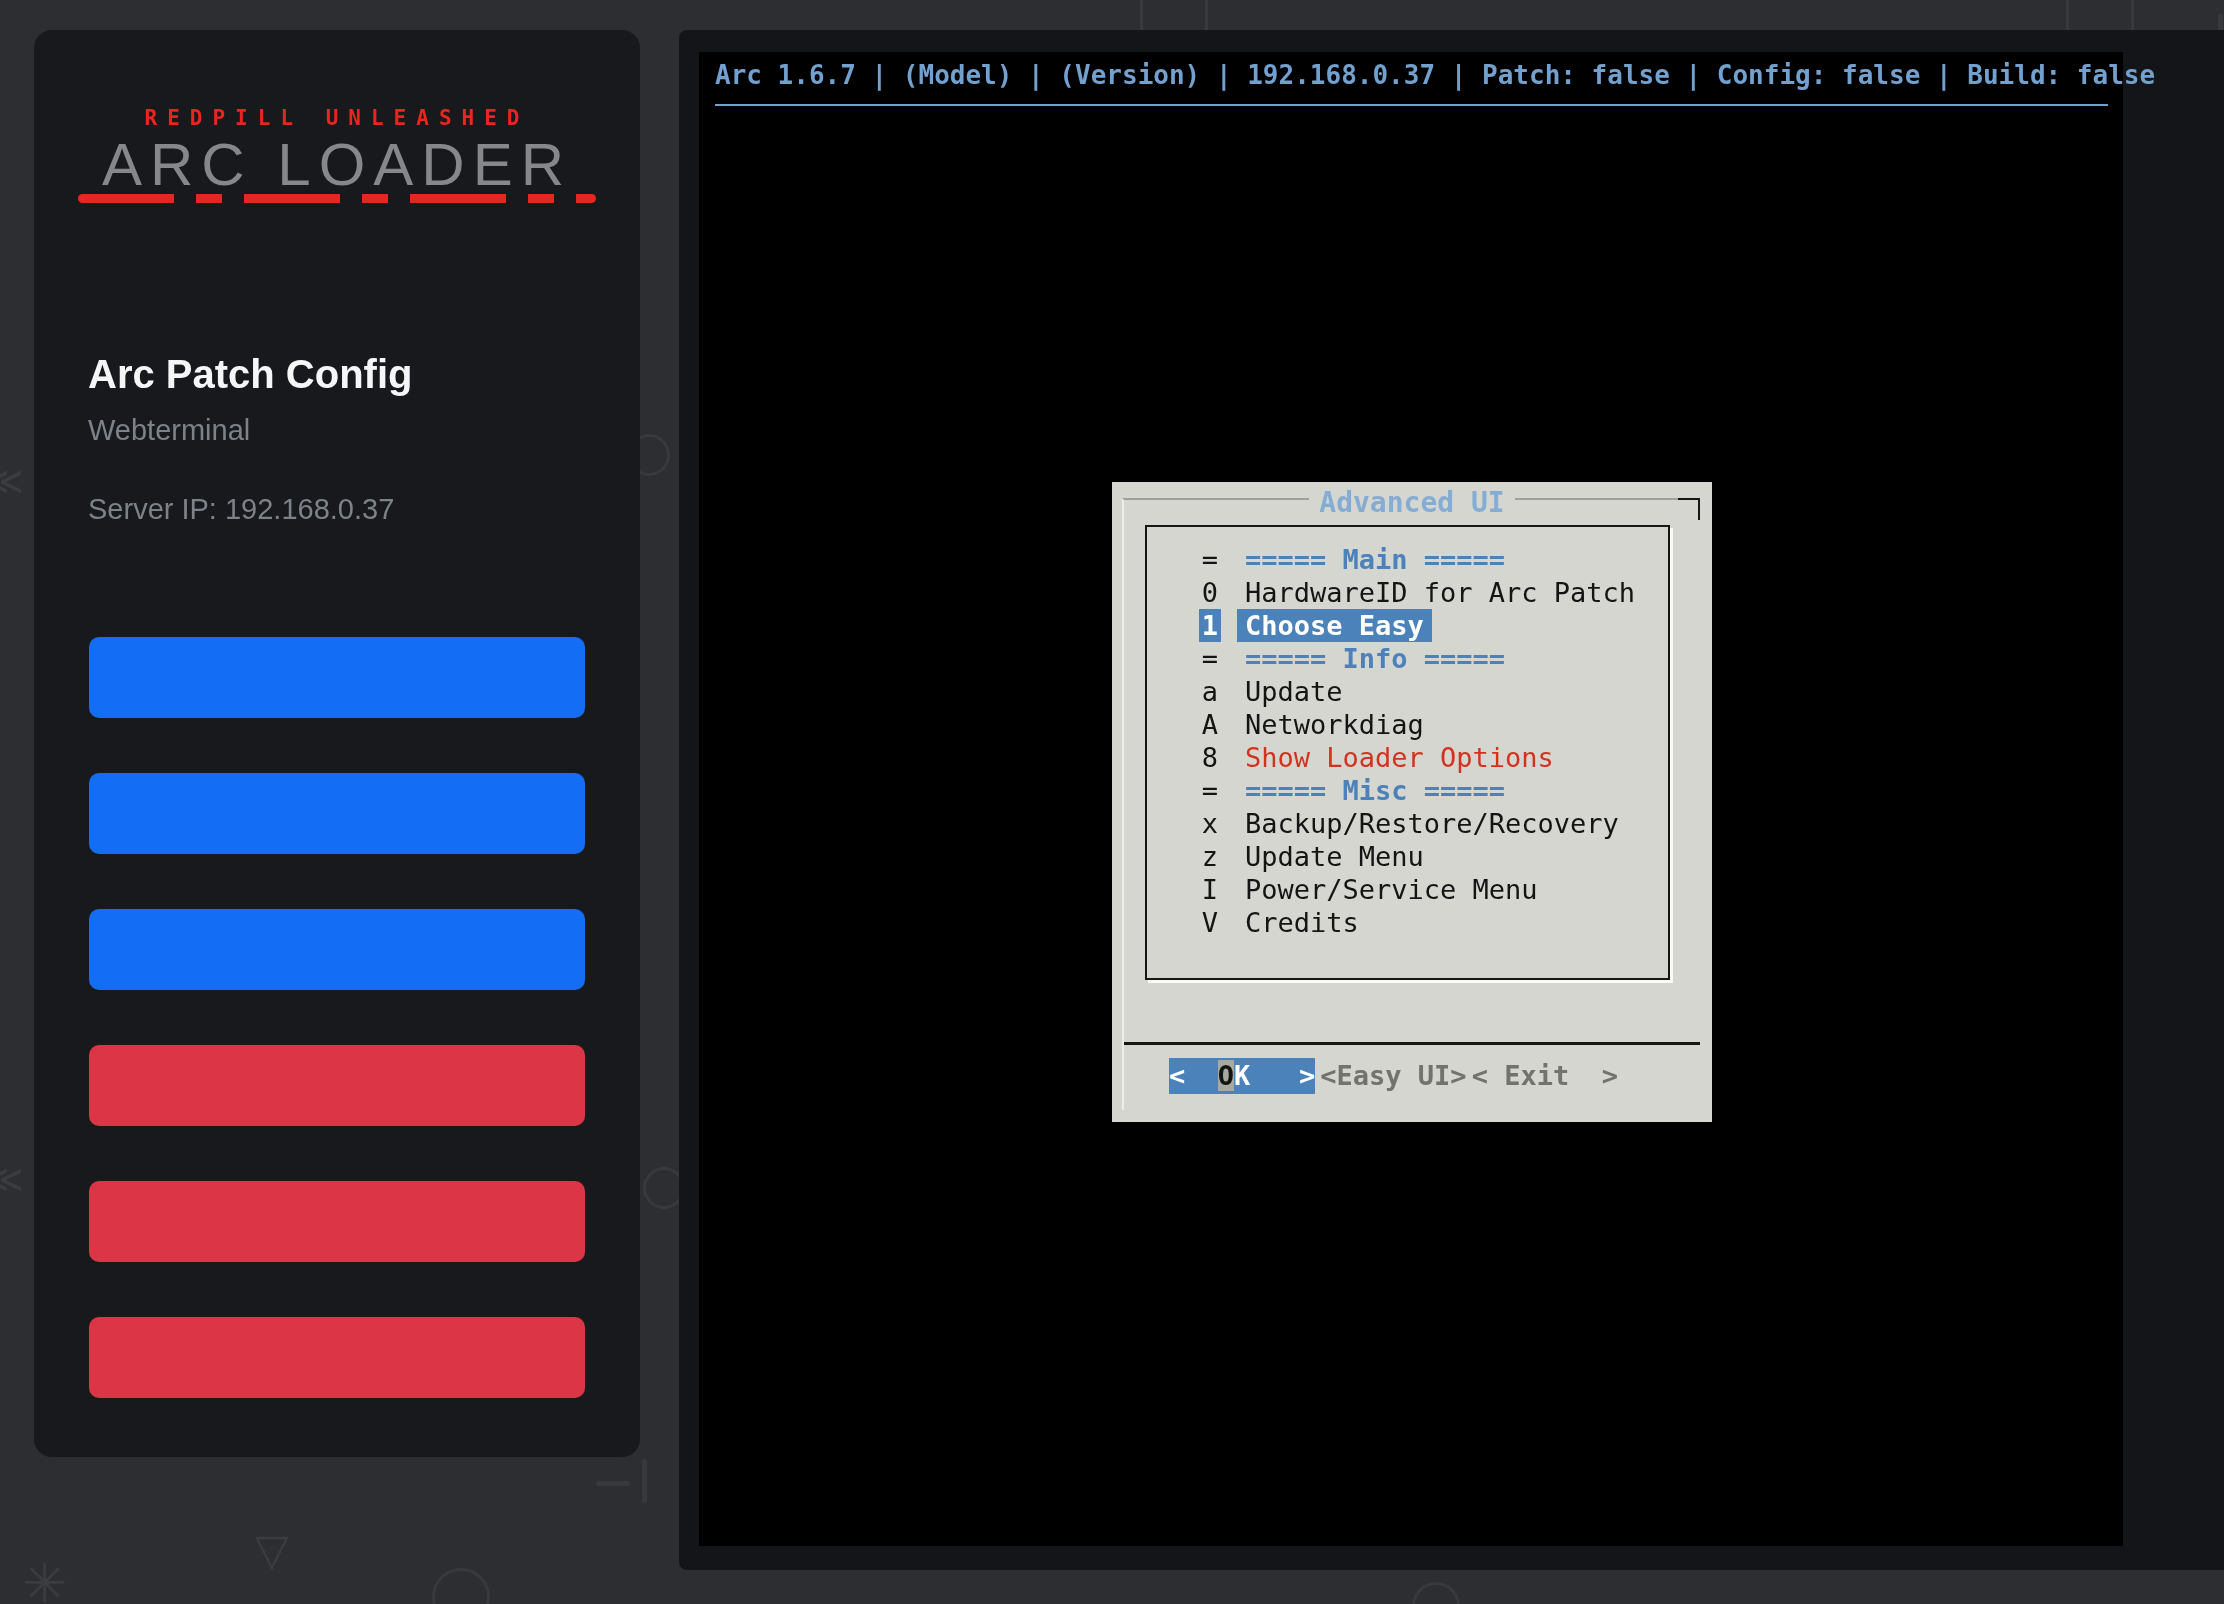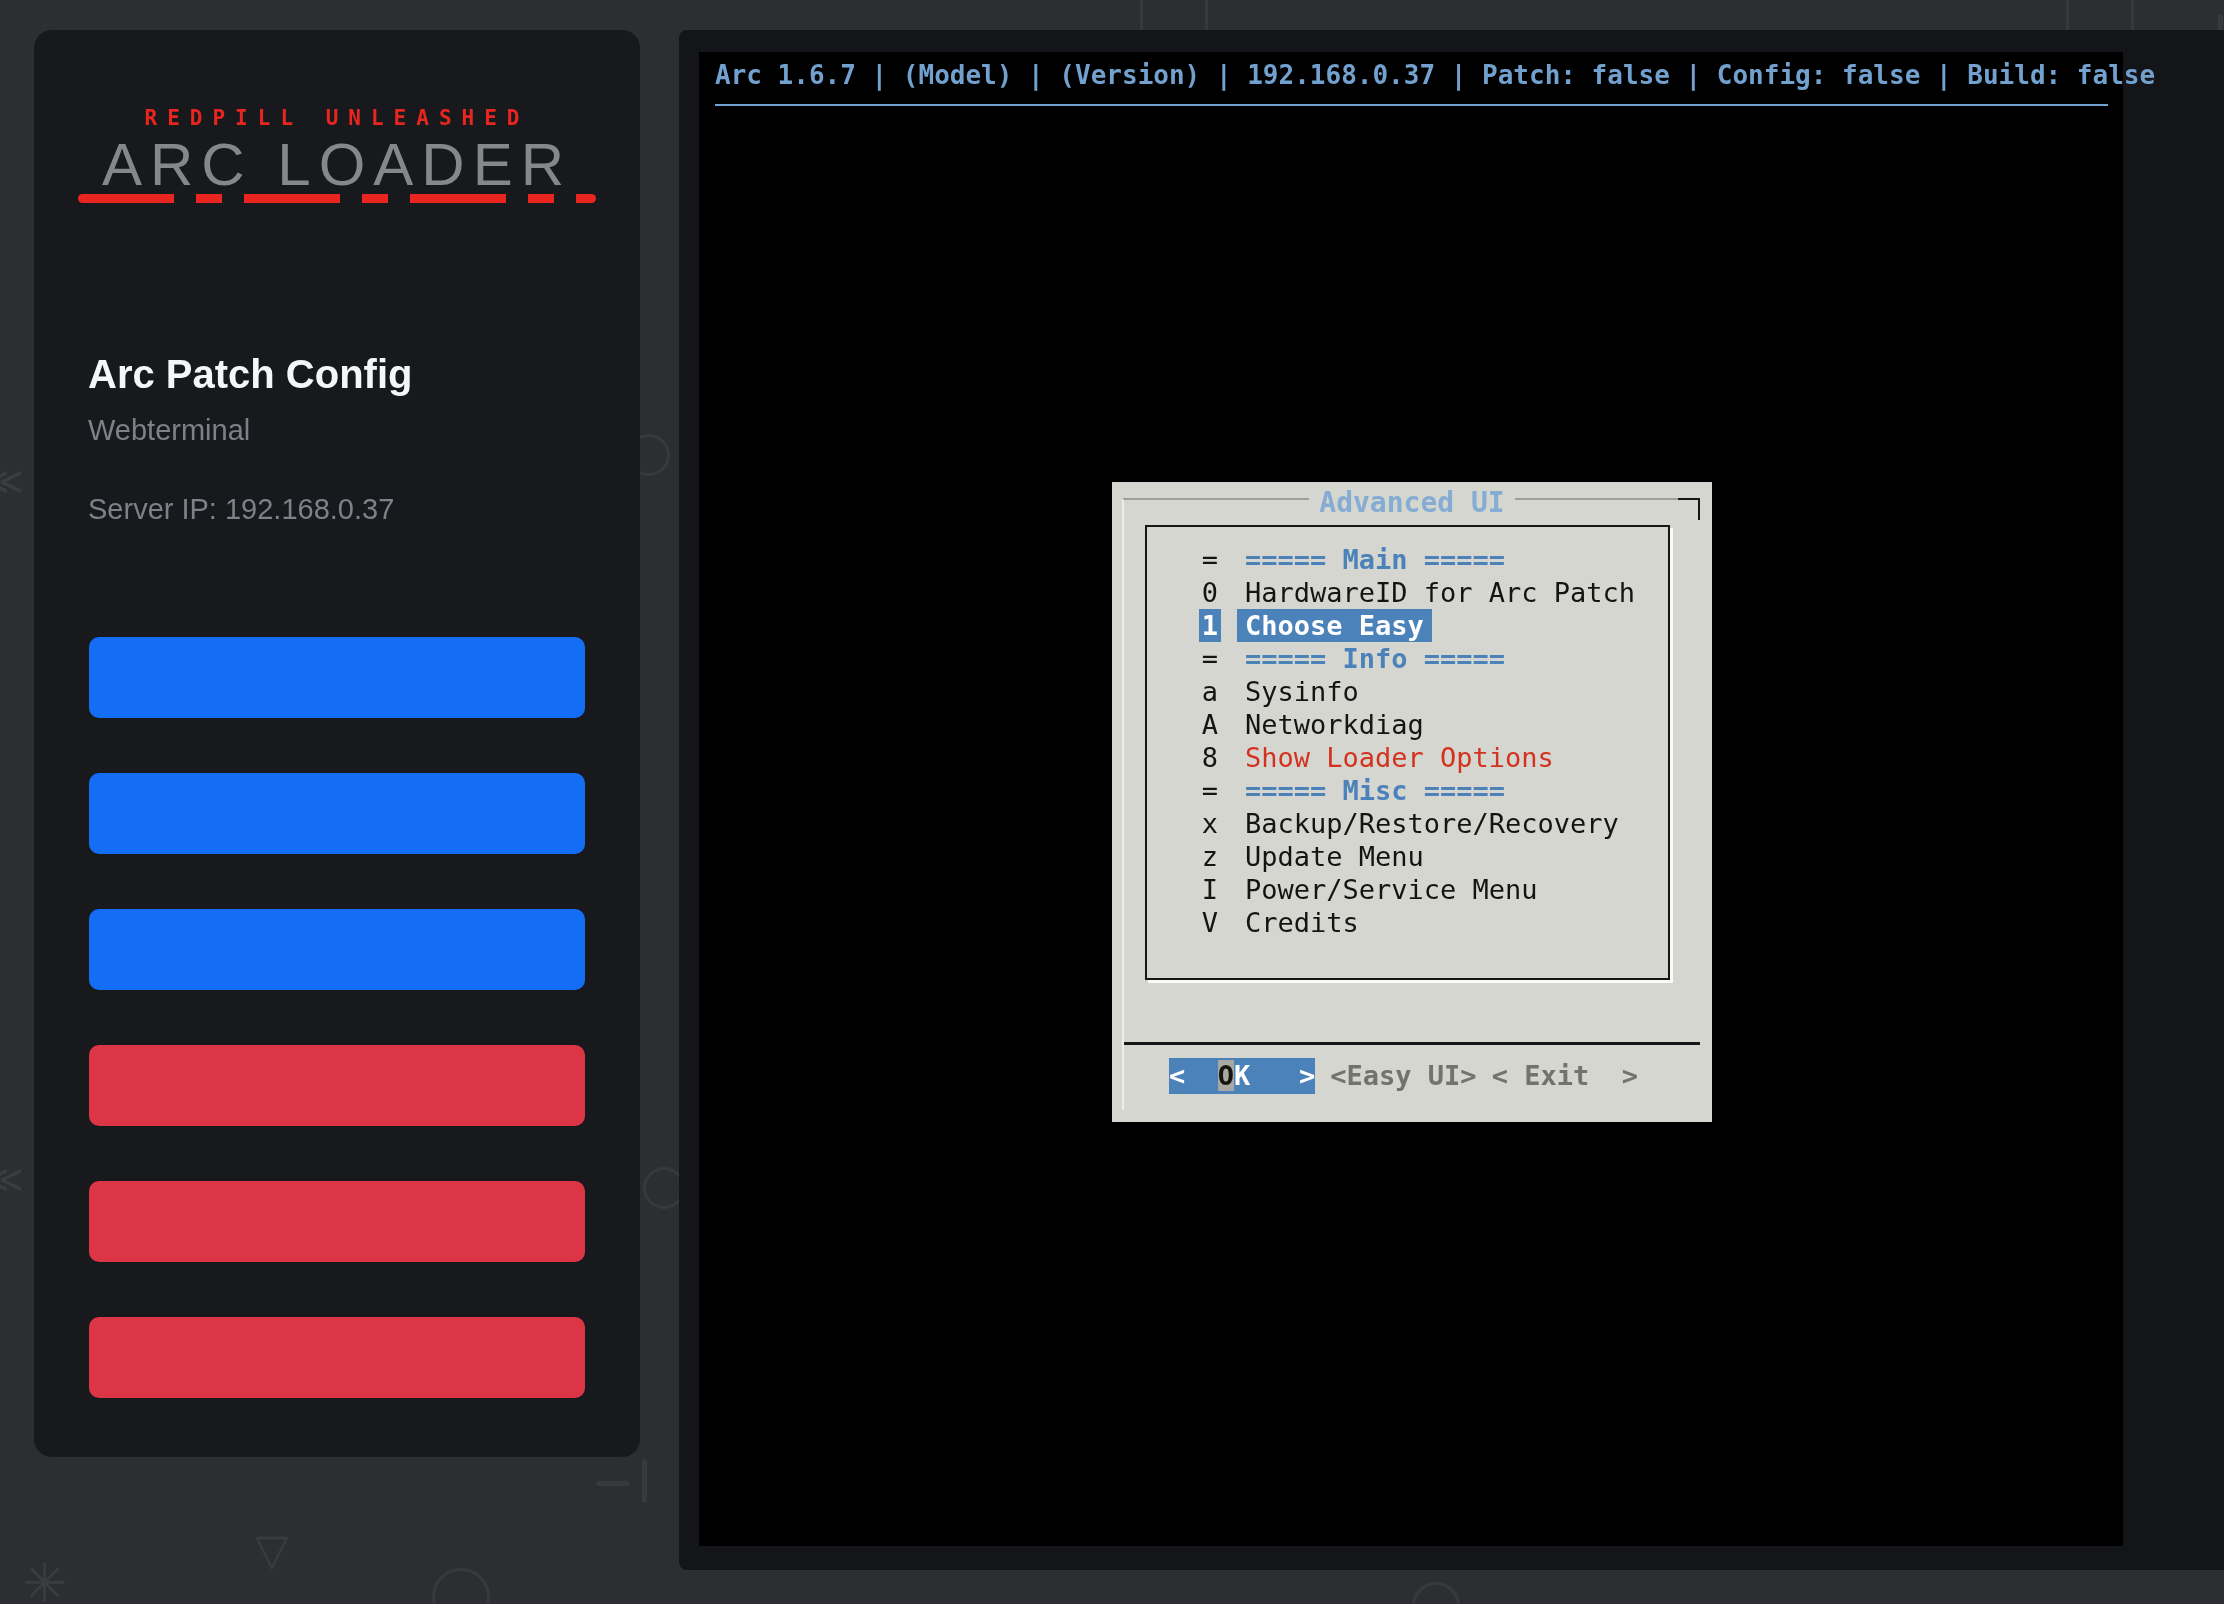--- a/index.html
+++ b/index.html
@@ -59,21 +59,21 @@
             box-sizing:border-box;overflow:hidden;}
   .menu-row{display:flex;height:33px;line-height:33px;white-space:pre;}
   .mkey{display:inline-block;width:22px;text-align:center;margin-right:24px;flex:none;}
   .mlabel{display:inline-block;}
   .menu-row.t-section .mlabel{color:var(--dialog-blue);font-weight:700;text-align:center;}
   .menu-row.t-warning .mlabel{color:var(--warning-red);}
   .menu-row.selected .mkey{background:var(--dialog-blue);color:#fff;font-weight:700;}
   .menu-row.selected .mlabel{background:var(--dialog-blue);color:#fff;font-weight:700;
                              padding:0 8px;margin-left:-8px;}
   .dlg-sep{position:absolute;left:12px;top:560px;width:576px;height:3px;background:#161616;}
-  .dlg-buttons{position:absolute;left:57px;top:576px;display:flex;gap:15px;
+  .dlg-buttons{position:absolute;left:57px;top:576px;display:flex;gap:5px;
                font-weight:700;font-size:27px;white-space:pre;}
   .dlg-btn{line-height:36px;}
   .dlg-btn.ok{background:var(--dialog-blue);color:#ffffff;}
   .dlg-btn .cursor{background:#a9a9a3;color:#15150f;}
   .dlg-btn.ghost{color:#73736d;}
 </style>
 </head>
 <body>
 
 <div class="canvas">
@@ -138,21 +138,21 @@
             <div class="menu-row t-item selected">
               <span class="mkey">1</span>
               <span class="mlabel">Choose Easy</span>
             </div>
             <div class="menu-row t-section">
               <span class="mkey">=</span>
               <span class="mlabel">===== Info =====</span>
             </div>
             <div class="menu-row t-item">
               <span class="mkey">a</span>
-              <span class="mlabel">Sysinfo</span>
+              <span class="mlabel">Update</span>
             </div>
             <div class="menu-row t-item">
               <span class="mkey">A</span>
               <span class="mlabel">Networkdiag</span>
             </div>
             <div class="menu-row t-warning">
               <span class="mkey">8</span>
               <span class="mlabel">Show Loader Options</span>
             </div>
             <div class="menu-row t-section">

